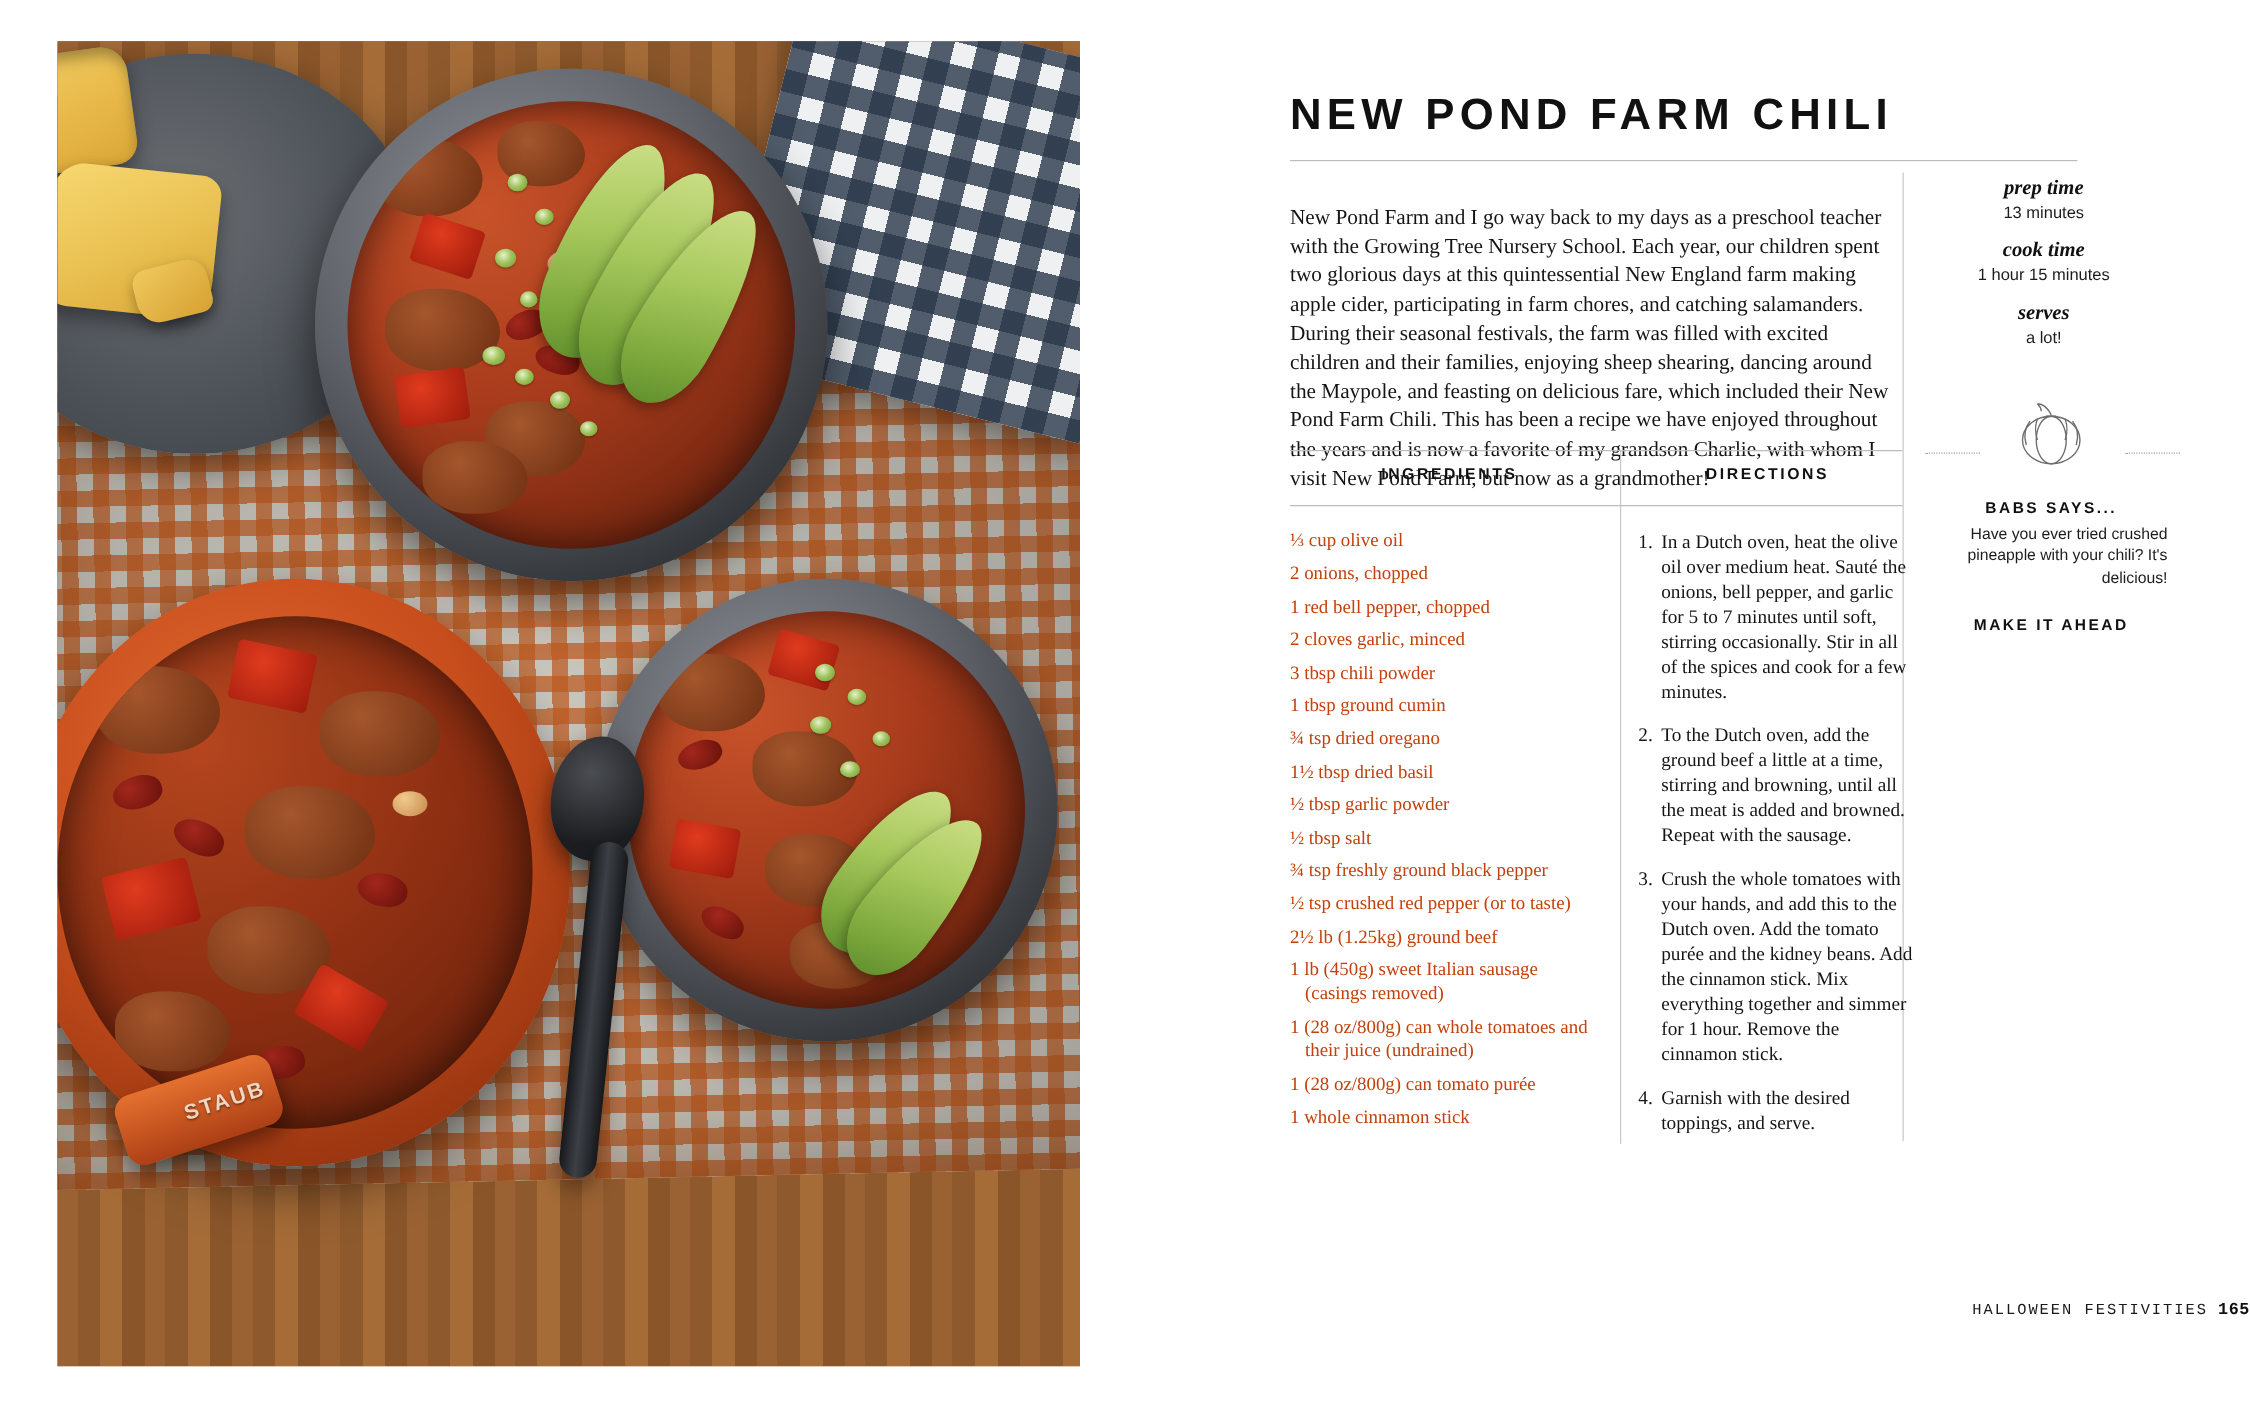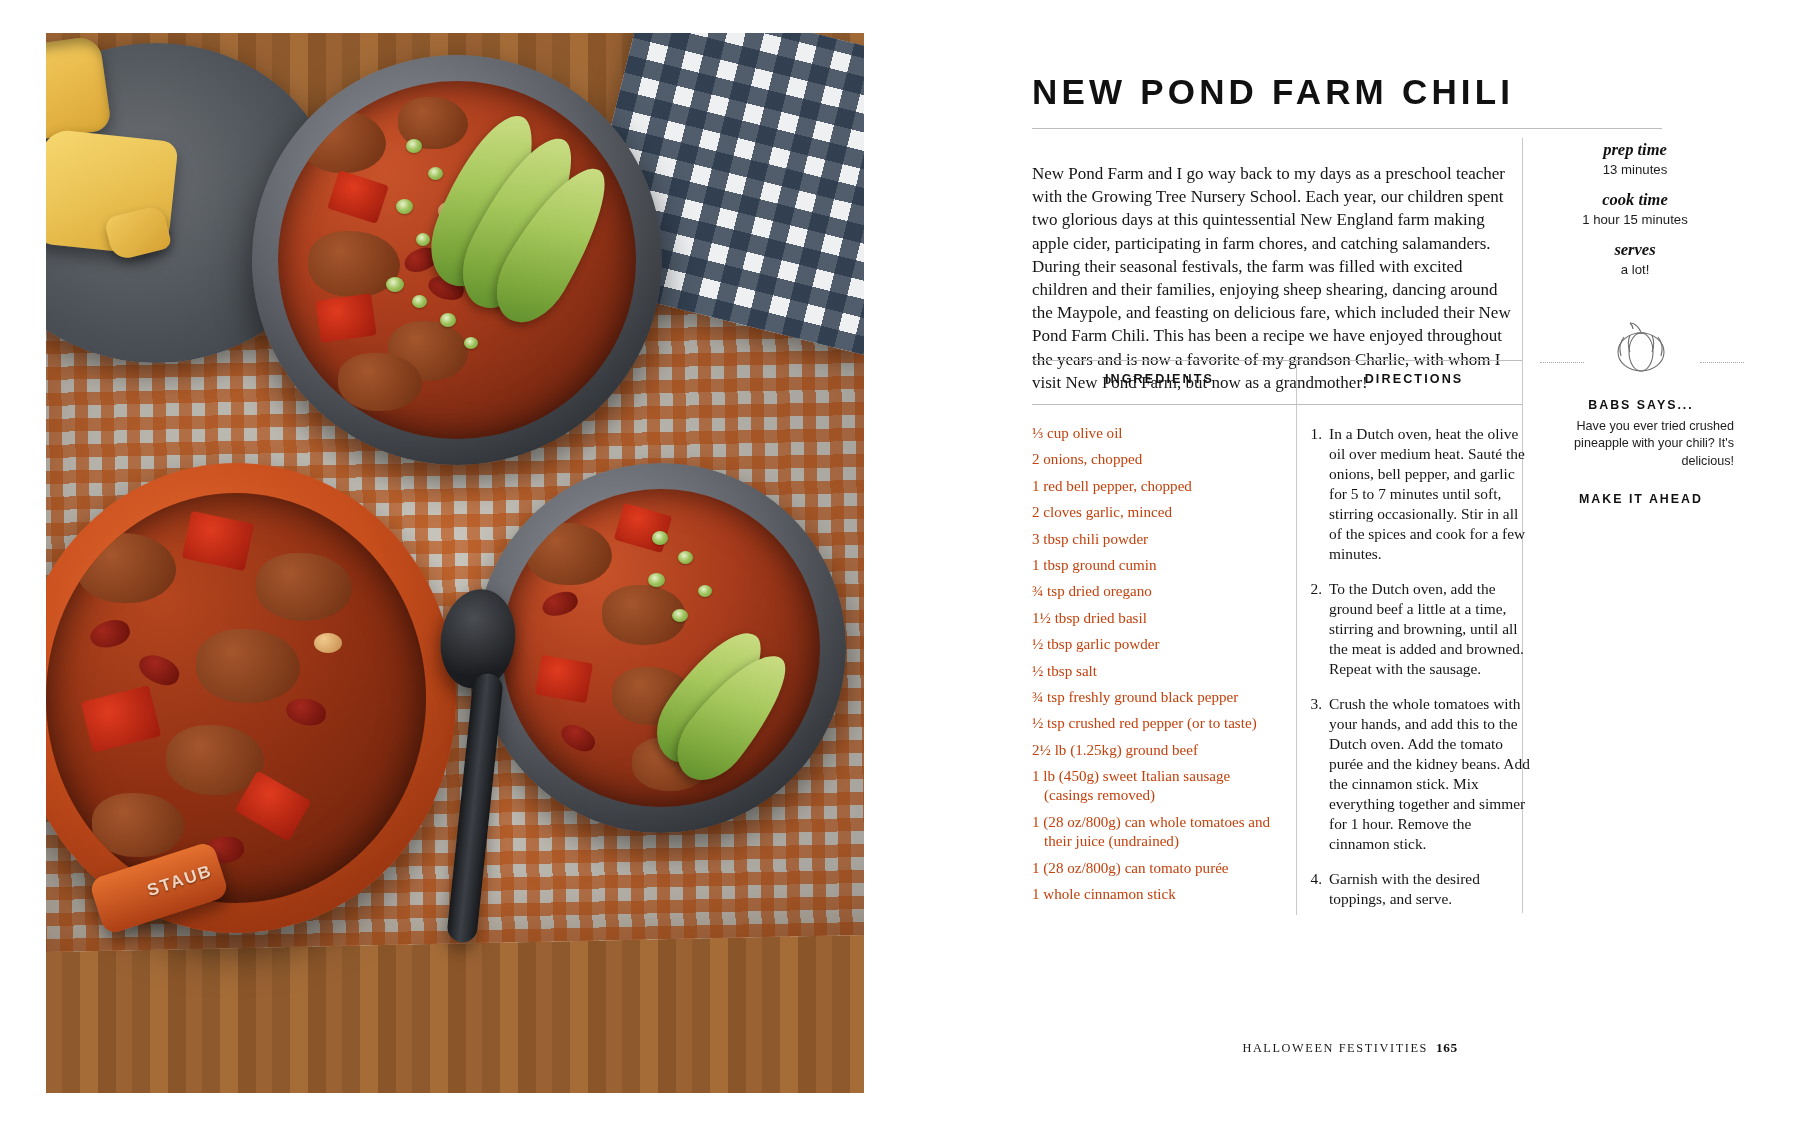--- a/index.html
+++ b/index.html
@@ -346,22 +346,22 @@
   .sb-body {
     font-size: 12.6px;
     line-height: 1.37;
     color: #1c1c1c;
     text-align: right;
   }
   .footer {
     position: absolute;
     left: 0; top: 1038px;
     width: 900px;
-    text-align: center;
-    font-family: Liberation Serif, serif;
+    text-align: right;
+    font-family: Liberation Mono, monospace;
   }
   .footer-text {
     font-size: 12.3px;
     letter-spacing: 1.6px;
     color: #1a1a1a;
   }
   .footer-page {
     font-size: 13.4px;
     font-weight: bold;
     letter-spacing: 0.5px;

